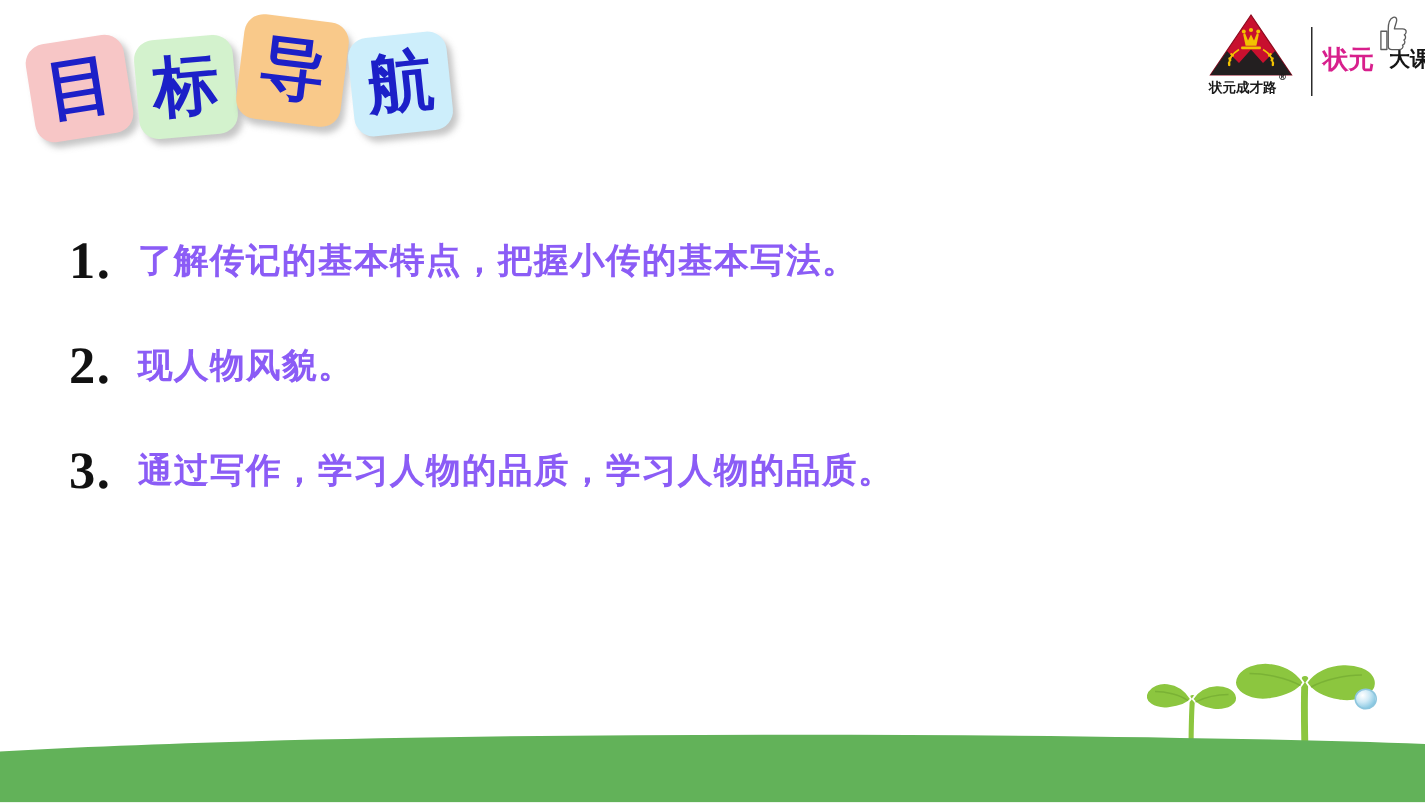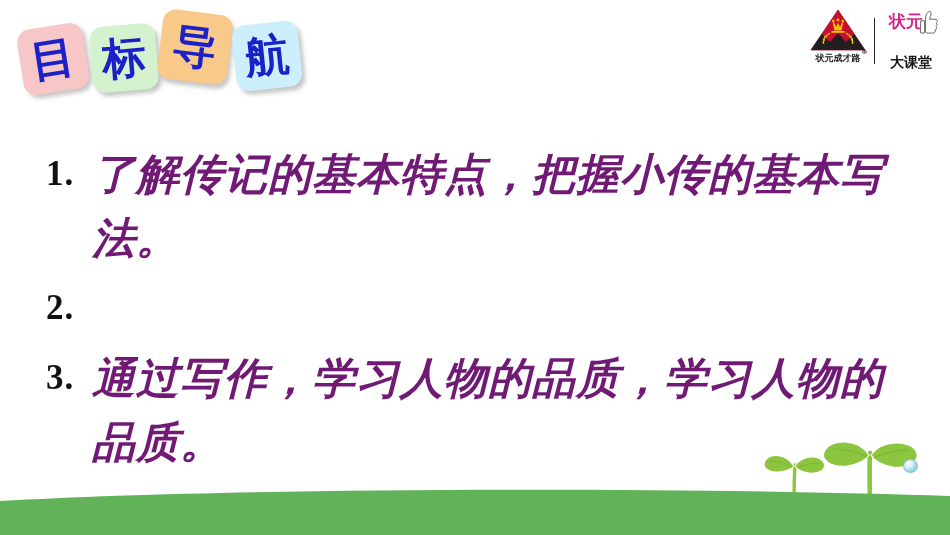--- a/index.html
+++ b/index.html
@@ -49,21 +49,21 @@
   
   #brand{
     position:absolute;
     right:4px; top:8px;
     width:140px; height:66px;
     display:flex; align-items:center;
   }
   #brand-left{
     width:64px; height:64px;
     position:relative;
-    display:flex; flex-direction:column; align-items:center; justify-content:flex-start;
+    display:flex; flex-direction:column; align-items:flex-start; justify-content:flex-start;
   }
   #brand-tri{
     position:relative;
     width:56px;height:42px;
   }
   #brand-tri svg{display:block;}
   #brand-left-text{
     margin-top:1px;
     font-family:"DejaVu Sans","Liberation Sans",sans-serif;
     font-size:9px;
@@ -77,21 +77,21 @@
     font-size:6px; color:#1a1a1a;
   }
   #brand-divider{
     width:1px; height:46px;
     background:#2b2b2b;
     margin:0 7px 0 4px;
   }
   #brand-right{
     position:relative;
     width:58px;height:58px;
-    display:flex;flex-direction:column;align-items:center;justify-content:flex-end;gap:24px;
+    display:flex;flex-direction:row;align-items:center;justify-content:flex-start;
   }
   #brand-right-top{
     font-family:"DejaVu Sans","Liberation Sans",sans-serif;
     font-size:17px;font-weight:700;
     color:#d81f8c;
     letter-spacing:0px;
     white-space:nowrap;
     line-height:1;
     margin-bottom:2px;
     margin-right:10px;
@@ -128,27 +128,26 @@
     font-size:35px;
     font-weight:700;
     color:#111111;
     line-height:64px;
     text-align:left;
     letter-spacing:1px;
   }
   .obj-text{
     flex:1 1 auto;
     font-family:"DejaVu Serif","Liberation Serif",serif;
-    font-size:43px;
+    font-size:23px;
     font-weight:600;
-    color:#701a75;
+    color:#8b5cf6;
     line-height:64px;
     letter-spacing:1.0px;
     text-indent:0;
-    font-style:italic;
   }
   .obj-text .cont{ display:block; }
 
   
   #grass{
     position:absolute;
     left:0; bottom:0;
     width:950px; height:48px;
   }
   #sprouts{
@@ -251,20 +250,21 @@
     <div class="obj-item">
       <div class="obj-num">1.</div>
       <div class="obj-text">
         <span>了解传记的基本特点，把握小传的基本写法。</span>
       </div>
     </div>
 
     <div class="obj-item">
       <div class="obj-num">2.</div>
       <div class="obj-text">
+        <span class="cont">现人物风貌。</span>
       </div>
     </div>
 
     <div class="obj-item">
       <div class="obj-num">3.</div>
       <div class="obj-text">
         <span>通过写作，学习人物的品质，学习人物的品质。</span>
       </div>
     </div>
 

